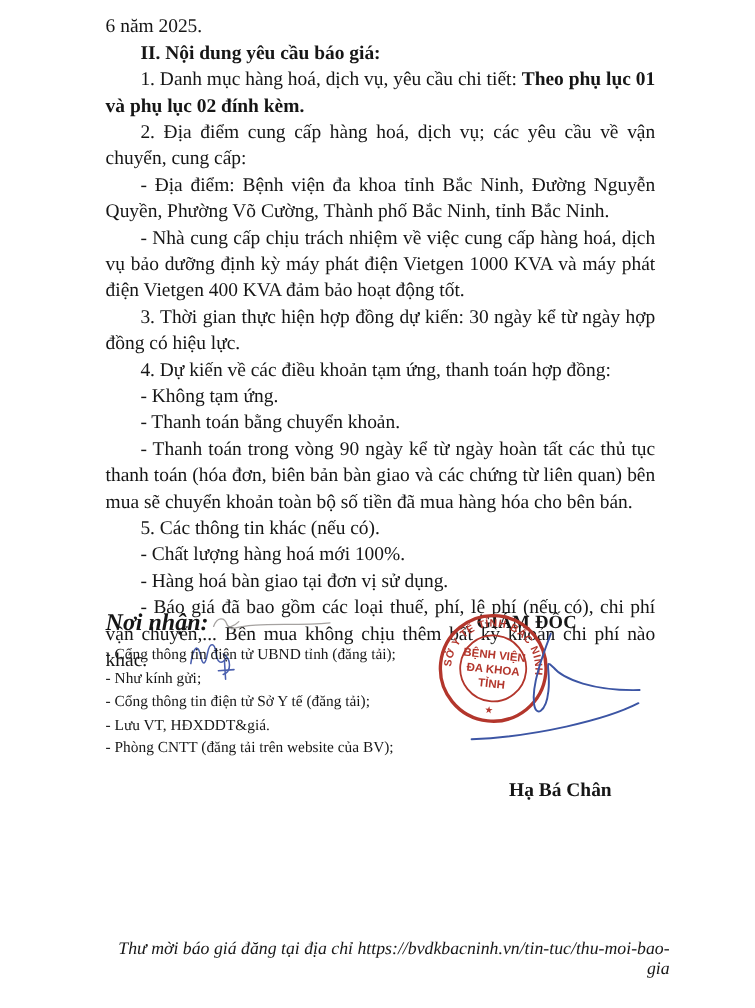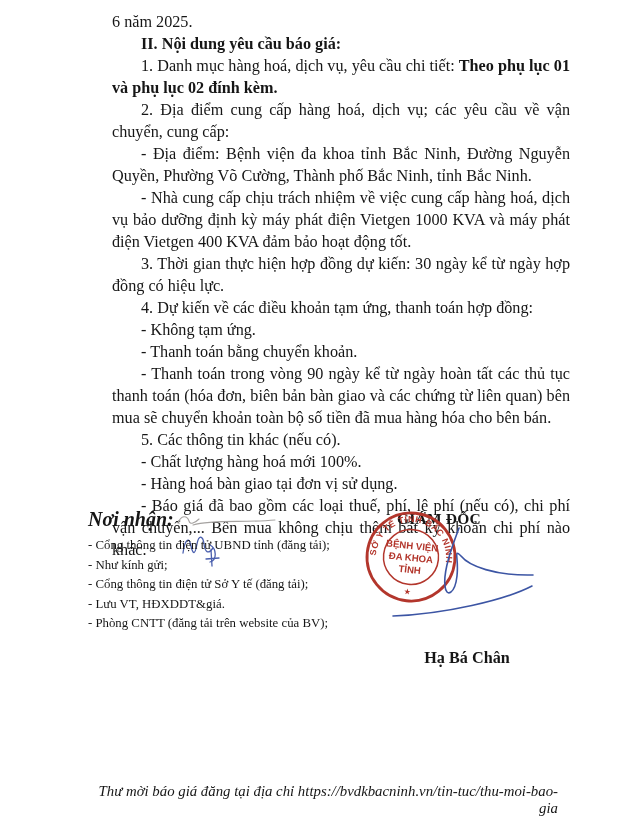--- a/index.html
+++ b/index.html
@@ -3,21 +3,21 @@
 <meta charset="utf-8">
 <style>
   html,body { margin:0; padding:0; background:#ffffff; }
   .page {
     position:relative; width:629px; height:840px; background:#ffffff;
     overflow:hidden; font-family:"Liberation Serif","DejaVu Serif",serif;
     color:#161616;
   }
   .content {
     position:absolute; left:88px; top:11px; width:458px;
-    font-size:16.2px; line-height:22px; text-align:justify;margin-left:24px;
+    font-size:16.2px; line-height:22px; text-align:justify;
   }
   .content p { margin:0; }
   .indent { text-indent:29px; }
   .b { font-weight:bold; }
   .left { text-align:left; }
 
   .paraph {
     display:inline-block; width:44px; height:38px;
     margin:-18px 0 -12px 4px; vertical-align:-12px;
   }

